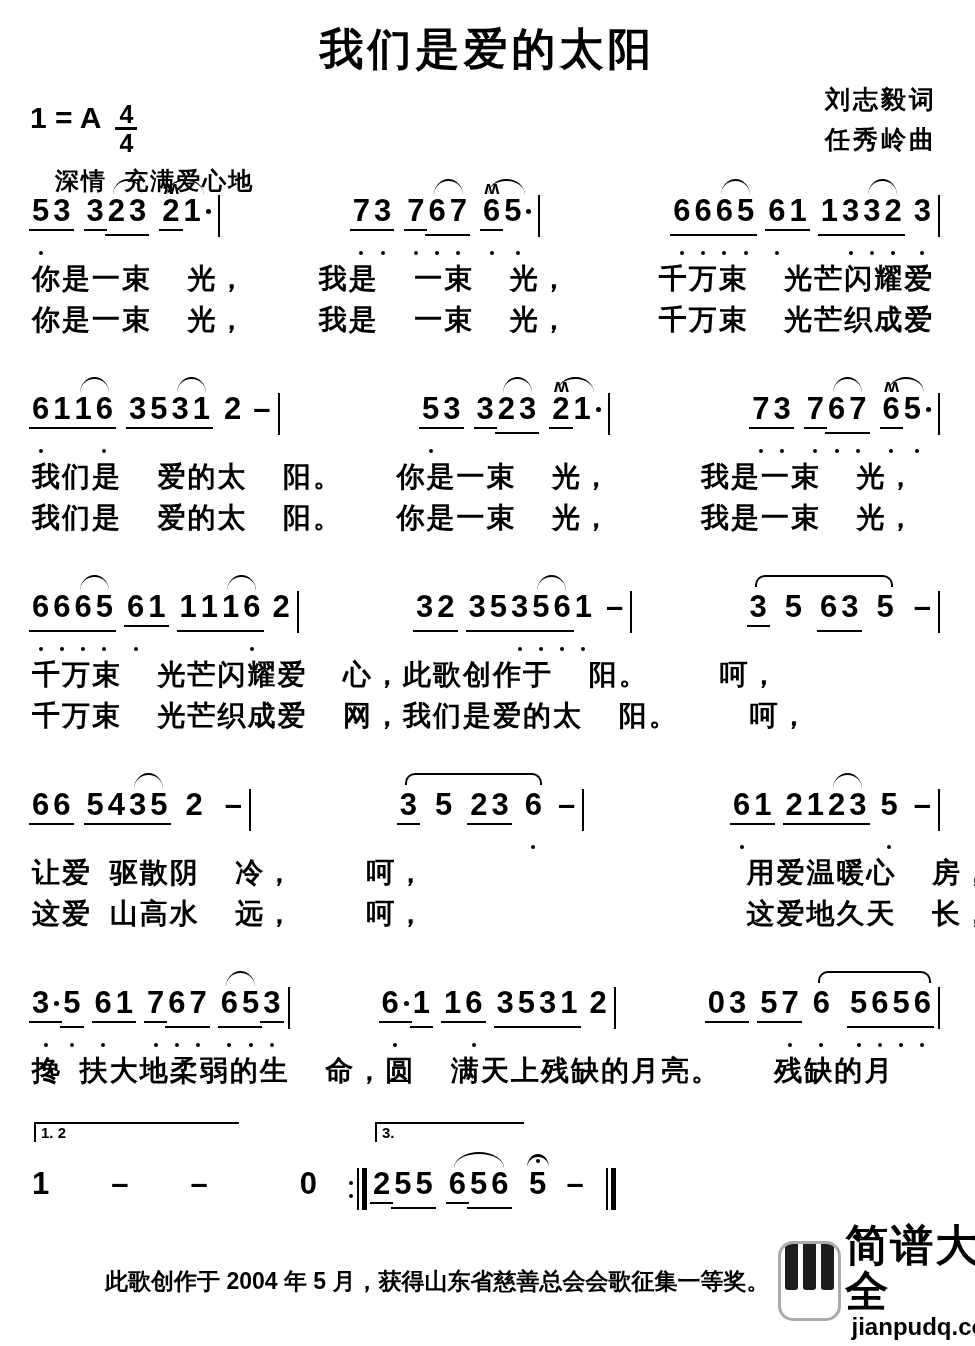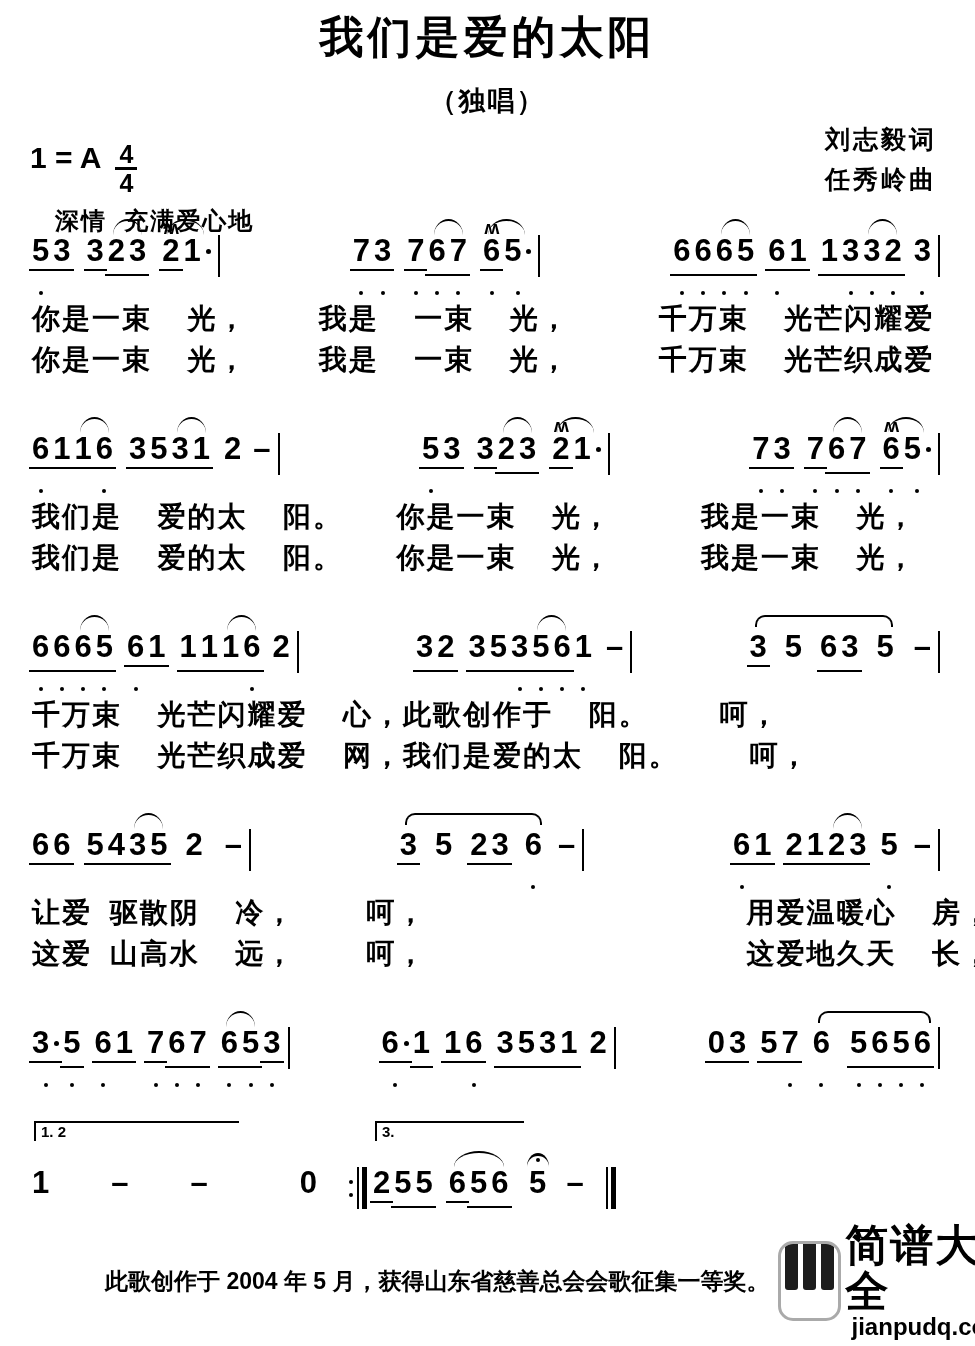--- a/index.html
+++ b/index.html
@@ -1,19 +1,19 @@
 <!DOCTYPE html>
 <html><head>
 <meta charset="utf-8">
 <style>
   html,body{margin:0;padding:0;background:#888;}
   .sheet{width:975px;height:1346px;background:#ffffff;color:#000;position:relative;overflow:hidden;
          font-family:"Liberation Sans","DejaVu Sans",sans-serif;}
   
-  .title{text-align:center;font-size:44px;font-weight:900;letter-spacing:4px;padding-top:8px;}
+  .title{text-align:center;font-size:44px;font-weight:900;letter-spacing:4px;padding-top:20px;}
   .subtitle{text-align:center;font-size:27px;font-weight:bold;margin-top:16px;letter-spacing:2px;}
   .meta{position:relative;height:88px;}
   .keysig{position:absolute;left:30px;top:2px;display:flex;align-items:flex-start;font-size:30px;font-weight:bold;white-space:pre;margin-top:20px;}
   .frac{display:inline-flex;flex-direction:column;align-items:center;font-size:25px;font-weight:bold;line-height:26px;margin-left:14px;}
   .frac .ft{border-bottom:3px solid #000;padding:0 4px;}
   .tempo{position:absolute;left:55px;top:58px;font-size:24px;font-weight:bold;white-space:pre;letter-spacing:2px;margin-top:28px;}
   .credits{position:absolute;right:38px;top:0;text-align:right;font-size:25px;font-weight:bold;line-height:40px;letter-spacing:3px;}
   
   .music{padding:6px 30px 0 30px;}
   .system{margin-bottom:34px;}
@@ -52,21 +52,20 @@
   .wmt{display:flex;flex-direction:column;align-items:flex-end;margin-left:4px;}
   .wm-name{font-size:43px;font-weight:900;letter-spacing:2px;line-height:46px;}
   .wm-url{font-size:24px;font-weight:bold;line-height:26px;}
 </style>
 </head>
 <body>
 
 <div class="sheet">
   <div class="header">
     <div class="title">我们是爱的太阳</div>
-    <div class="subtitle">（独唱）</div>
     <div class="meta">
       <div class="keysig">
         <span>1 = A</span>
         <span class="frac">
           <span class="ft">4</span>
           <span>4</span>
         </span>
       </div>
       <div class="tempo">深情  充满爱心地</div>
       <div class="credits">
@@ -1166,20 +1165,21 @@
               </span>
               <span class="bot">
                 <span class="ld"></span>
               </span>
             </span>
             <span class="bar"></span>
           </span>
           <span class="arc" style="left: 195.925px; width: 29.0125px; top: 6px;"></span>
           <span class="arc sq" style="left: 787.925px; width: 108.763px; top: 6px;"></span>
         </div>
+        <div class="lyr">搀 扶大地柔弱的生  命，圆  满天上残缺的月亮。   残缺的月</div>
       </div>
       <div class="system">
         <div class="notes-row has-volta">
           <span class="measure">
             <span class="volta">1. 2</span>
             <span class="tok">
               <span class="top"></span>
               <span class="mid">
                 <span class="num">1</span>
               </span>

